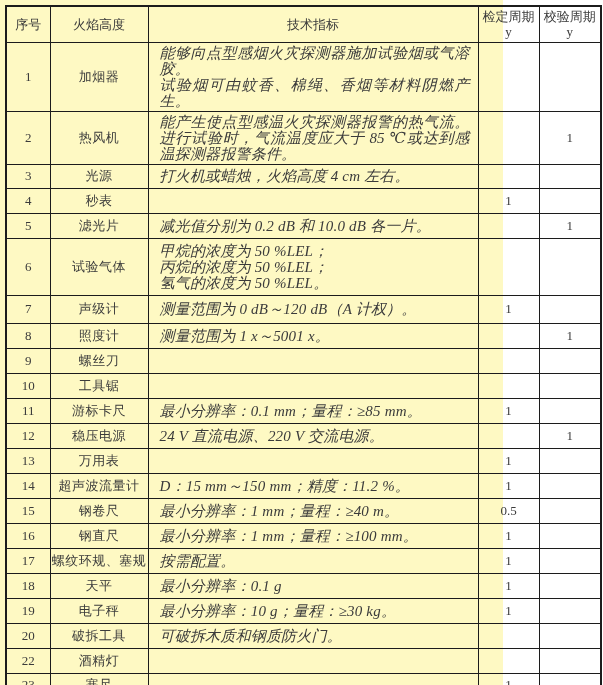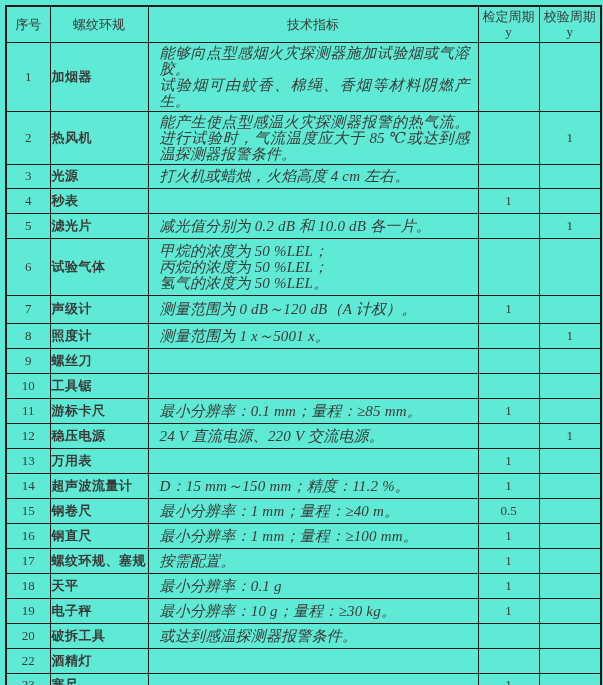--- a/index.html
+++ b/index.html
@@ -6,23 +6,23 @@
     margin: 0;
     padding: 0;
     background: #ffffff;
     width: 603px;
     height: 685px;
     overflow: hidden;
     font-family: "Liberation Serif", "DejaVu Serif", serif;
   }
   .page {
     position: relative;
-    width: 603px;
+    width: 503px;
     height: 685px;
-    background: #5eead4;
+    background: #fef9c3;
     box-sizing: border-box;
     padding: 5px 3px 0 5px;
   }
   table.equip {
     border-collapse: collapse;
     table-layout: fixed;
     width: 595px;
     color: #3b3b3b;
   }
   table.equip th,
@@ -55,23 +55,23 @@
     text-align: center;
     white-space: pre-line;
     line-height: 15px;
     color: #3b3b3b;
   }
   td.c-no {
     text-align: center;
     font-size: 13px;
   }
   td.c-name {
+    text-align: center;
     font-size: 13px;
     letter-spacing: 0.5px;
-    font-weight: bold;
   }
   td.c-spec {
     text-align: left;
     text-align: justify;
     font-size: 15px;
     line-height: 16px;
     padding: 2px 8px 2px 11px;
     white-space: pre-line;
     letter-spacing: 0.2px;
     font-style: italic;
@@ -89,21 +89,21 @@
     <colgroup>
       <col class="c-no">
         <col class="c-name">
         <col class="c-spec">
         <col class="c-jd">
         <col class="c-jy">
     </colgroup>
     <thead>
       <tr>
         <th>序号</th>
-        <th>螺纹环规</th>
+        <th>火焰高度</th>
         <th>技术指标</th>
         <th>检定周期
 y</th>
         <th>校验周期
 y</th>
       </tr>
     </thead>
     <tbody id="tbody">
         <tr>
     <td class="c-no">1</td>
@@ -237,21 +237,21 @@
         <tr>
     <td class="c-no">19</td>
     <td class="c-name">电子秤</td>
     <td class="c-spec">最小分辨率：10 g；量程：≥30 kg。</td>
     <td class="c-jd">1</td>
     <td class="c-jy"></td>
   </tr>
         <tr>
     <td class="c-no">20</td>
     <td class="c-name">破拆工具</td>
-    <td class="c-spec">或达到感温探测器报警条件。</td>
+    <td class="c-spec">可破拆木质和钢质防火门。</td>
     <td class="c-jd"></td>
     <td class="c-jy"></td>
   </tr>
         <tr>
     <td class="c-no">22</td>
     <td class="c-name">酒精灯</td>
     <td class="c-spec"></td>
     <td class="c-jd"></td>
     <td class="c-jy"></td>
   </tr>

